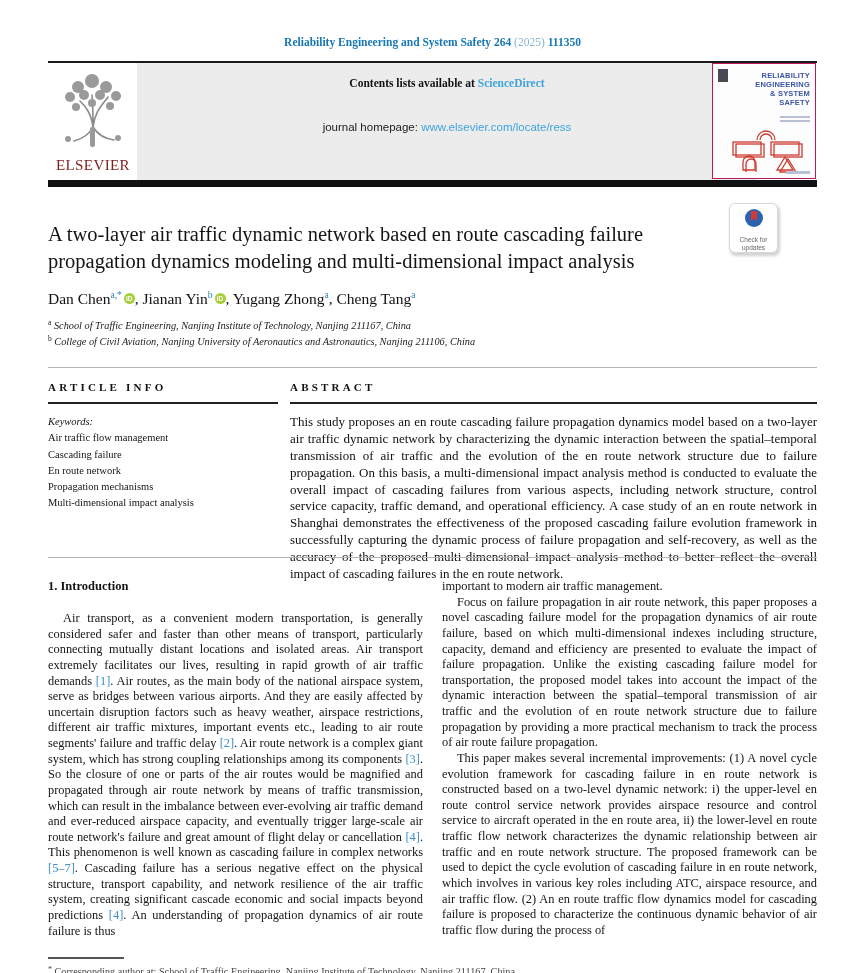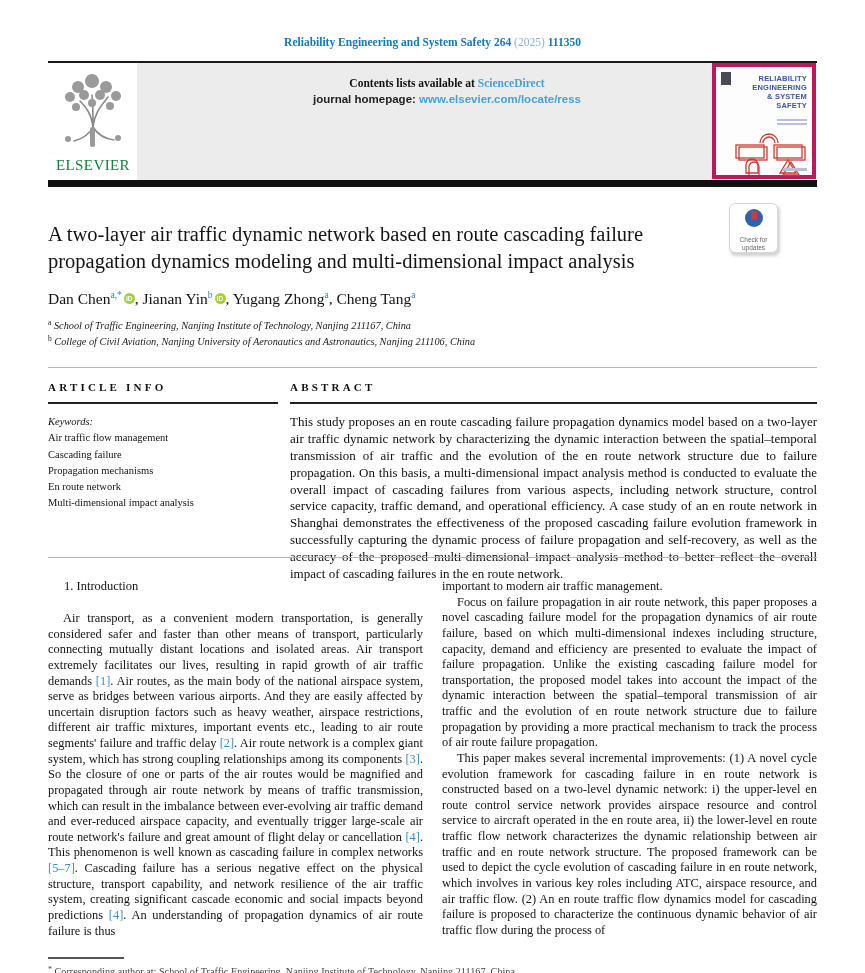--- a/index.html
+++ b/index.html
@@ -7,30 +7,30 @@
           font-family:"Liberation Serif", serif; color:#141414; }
 
   
   .citation { position:absolute; top:36px; left:0; right:0; text-align:center;
               font-size:11.5px; font-weight:bold; color:#1778b5; }
   .citation .year { color:#8ab4d2; font-weight:normal;text-align:right; }
 
   
   .top-rule  { position:absolute; left:48px; top:61px; width:769px; height:2px; background:#1a1a1a; }
   .logo-area { position:absolute; left:50px; top:65px; width:86px; height:113px; background:#fff; text-align:center; }
-  .elsevier-word { font-size:15px; color:#15803d; letter-spacing:0.4px; margin-top:-2px; }
+  .elsevier-word { font-size:15px; color:#7f1d1d; letter-spacing:0.4px; margin-top:-2px; }
   .header-center { position:absolute; left:137px; top:63px; width:620px; height:117px; background:#ececec; text-align:center; }
   .contents-line { margin-top:14px; font-size:11.5px; font-weight:bold; color:#111; }
   .journal-title { margin-top:13px; font-size:21px; color:#111; }
-  .homepage-line { margin-top:4px; font-family:"Liberation Sans", sans-serif; font-size:11.5px; font-weight:bold; color:#222; }
+  .homepage-line { margin-top:32px; font-family:"Liberation Sans", sans-serif; font-size:11.5px; font-weight:normal; color:#222; }
   .link { color:#41a3dd; text-decoration:none; cursor:pointer; }
 
   
   .cover-box { position:absolute; left:712px; top:63px; width:104px; height:116px;
-               background:#fdfdfd; border:4px solid #be185d; box-sizing:border-box; }
+               background:#fdfdfd; border:1px solid #be185d; box-sizing:border-box; }
   .cover-mark { position:absolute; top:5px; left:5px; width:10px; height:13px; background:#4a4a55; }
   .cover-title { position:absolute; top:7px; right:5px; text-align:right; white-space:pre-line;
                  font-family:"Liberation Sans", sans-serif; font-size:7.5px; font-weight:bold;
                  color:#3c55a5; line-height:1.2; letter-spacing:0.2px; }
   .cover-sub { position:absolute; top:52px; right:5px; width:30px; }
   .cover-sub div { height:2px; background:#b9c0d6; margin-bottom:2px; }
   .cover-art { position:absolute; left:6px; top:62px; }
   .cover-foot { position:absolute; bottom:4px; right:5px; width:24px; height:3px; background:#b9c0d6; }
 
   .black-bar { position:absolute; left:48px; top:180px; width:769px; height:7px; background:#111; }
@@ -60,21 +60,21 @@
   .info-right { position:absolute; left:290px; top:381px; width:527px; }
   .info-heading { font-size:11px; font-weight:bold; letter-spacing:3.2px; color:#111; }
   .info-rule { height:2px; background:#222; margin-top:9px; margin-bottom:10px; }
   .keywords-label { font-style:italic; font-size:10.5px; line-height:1.55; }
   .keyword { font-size:10.5px; line-height:1.55; }
   .abstract-text { font-size:13px; line-height:1.3; text-align:justify; color:#111; }
 
   
   .col-left  { position:absolute; left:48px;  top:579px; width:375px; }
   .col-right { position:absolute; left:442px; top:579px; width:375px; }
-  .section-heading { font-size:12.5px; font-weight:normal; margin:0 0 17px 16px; }
+  .section-heading { font-size:12.5px; font-weight:bold; margin:0 0 17px 0; }
   .body-para { font-size:12.4px; line-height:1.26; text-align:justify; margin:0; color:#141414; }
   .indent { text-indent:15px; }
   .ref { color:#3d8fc9; }
 
   
   .footnote-rule { position:absolute; left:48px; top:957px; width:76px; height:2px; background:#555; }
   .footnote-text { position:absolute; left:48px; top:965px; width:720px; font-size:10.2px; color:#444; }
   .fn-star { vertical-align:3px; font-size:8px; }
 </style>
 </head>
@@ -189,22 +189,22 @@
   </div>
 
   <div class="divider1"></div>
 
   <div class="info-left">
     <div class="info-heading">ARTICLE INFO</div>
     <div class="info-rule"></div>
     <div class="keywords-label">Keywords:</div>
     <div class="keyword">Air traffic flow management</div>
     <div class="keyword">Cascading failure</div>
+    <div class="keyword">En route network</div>
     <div class="keyword">Propagation mechanisms</div>
-    <div class="keyword">En route network</div>
     <div class="keyword">Multi-dimensional impact analysis</div>
   </div>
 
   <div class="info-right">
     <div class="info-heading">ABSTRACT</div>
     <div class="info-rule"></div>
     <div class="abstract-text">This study proposes an en route cascading failure propagation dynamics model based on a two-layer air traffic dynamic network by characterizing the dynamic interaction between the spatial–temporal transmission of air traffic and the evolution of the en route network structure due to failure propagation. On this basis, a multi-dimensional impact analysis method is conducted to evaluate the overall impact of cascading failures from various aspects, including network structure, control service capacity, traffic demand, and operational efficiency. A case study of an en route network in Shanghai demonstrates the effectiveness of the proposed cascading failure evolution framework in successfully capturing the dynamic process of failure propagation and self-recovery, as well as the accuracy of the proposed multi-dimensional impact analysis method to better reflect the overall impact of cascading failures in the en route network.</div>
   </div>
 
   <div class="divider2"></div>

